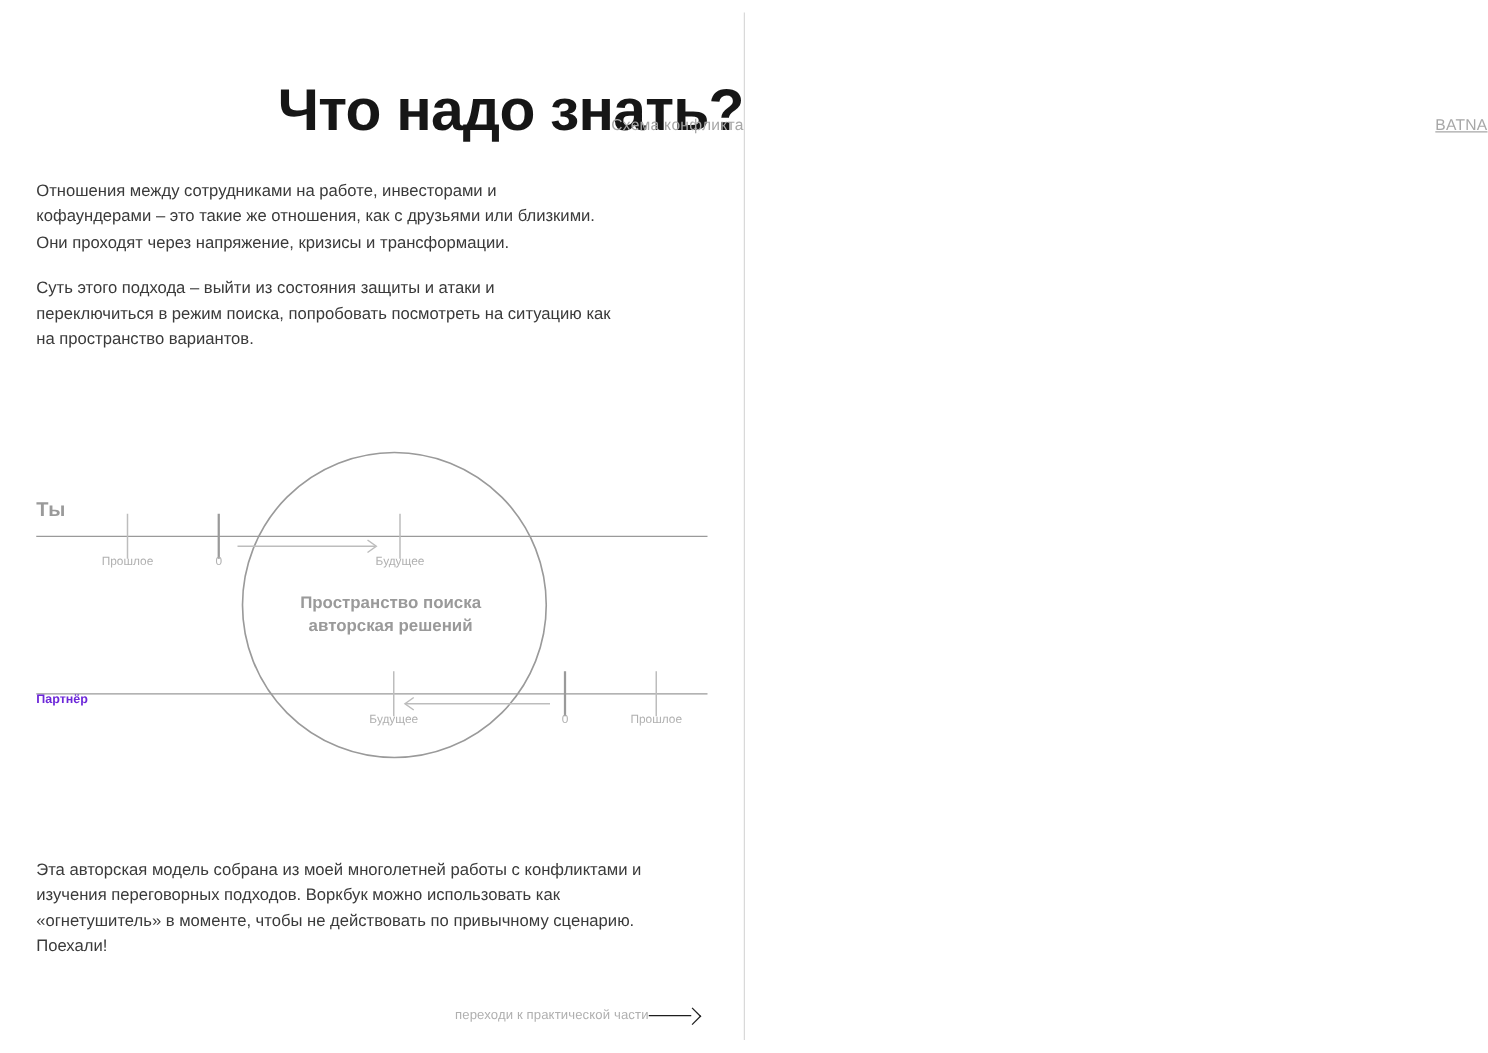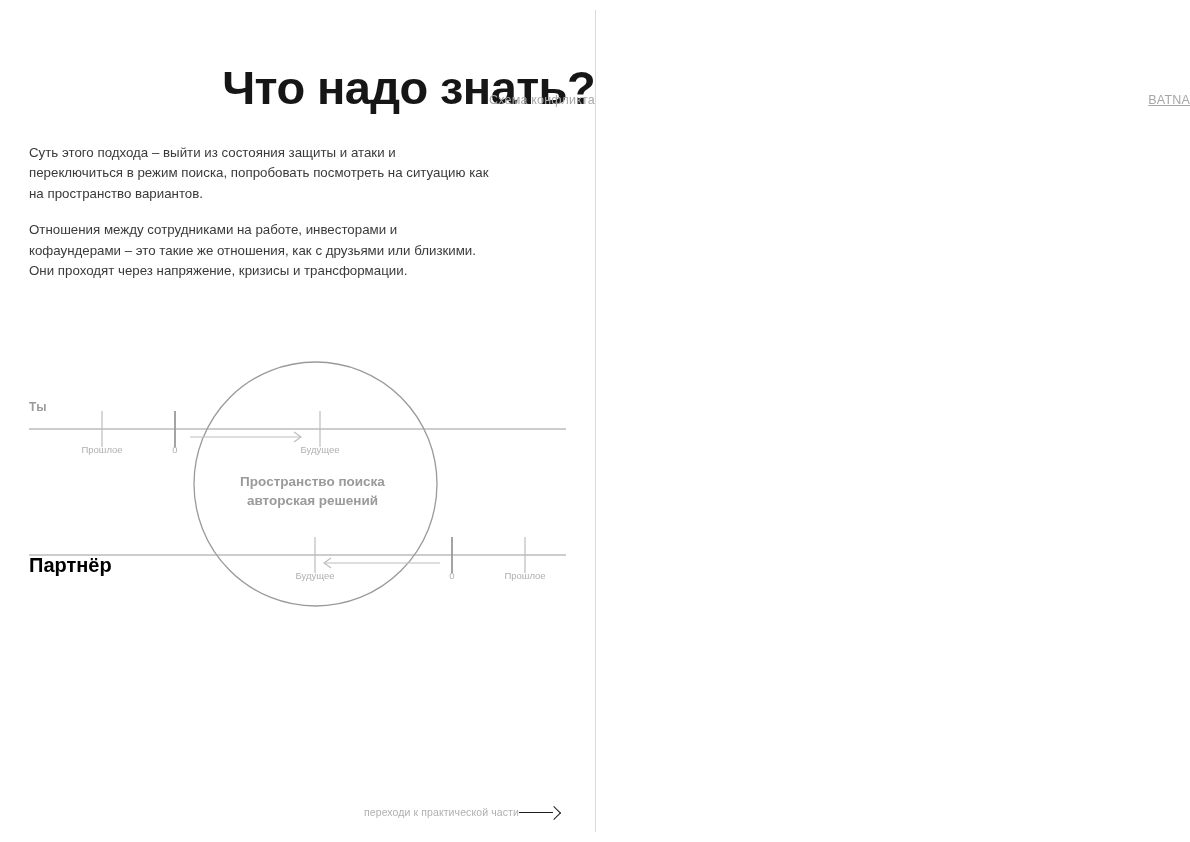--- a/index.html
+++ b/index.html
@@ -122,22 +122,22 @@
 <body>
 
 <div class="spread">
 
   <div class="page left">
 
     <h1 class="page-title">Что надо знать?</h1>
     <div class="page-subtitle">Схема конфликта</div>
 
     <div class="body-block intro">
+      <p>Отношения между сотрудниками на работе, инвесторами и кофаундерами – это такие же отношения, как с друзьями или близкими. Они проходят через напряжение, кризисы и трансформации.</p>
       <p>Суть этого подхода – выйти из состояния защиты и атаки и переключиться в режим поиска, попробовать посмотреть на ситуацию как на пространство вариантов.</p>
-      <p>Отношения между сотрудниками на работе, инвесторами и кофаундерами – это такие же отношения, как с друзьями или близкими. Они проходят через напряжение, кризисы и трансформации.</p>
     </div>
 
     <div class="diagram">
       <svg width="595" height="270" viewBox="0 0 595 270" xmlns="http://www.w3.org/2000/svg">
 
         <ellipse cx="315.5" cy="134" rx="121.5" ry="122" fill="none" stroke="#9a9a9a" stroke-width="1.3"></ellipse>
 
         <line x1="29" y1="79" x2="566" y2="79" stroke="#9a9a9a" stroke-width="1"></line>
         <line x1="102" y1="61" x2="102" y2="97" stroke="#bdbdbd" stroke-width="1.2"></line>
         <line x1="175" y1="61" x2="175" y2="97" stroke="#9a9a9a" stroke-width="1.8"></line>
@@ -148,37 +148,40 @@
 
         <line x1="29" y1="205" x2="566" y2="205" stroke="#9a9a9a" stroke-width="1"></line>
         <line x1="315" y1="187" x2="315" y2="223" stroke="#bdbdbd" stroke-width="1.2"></line>
         <line x1="452" y1="187" x2="452" y2="223" stroke="#9a9a9a" stroke-width="1.8"></line>
         <line x1="525" y1="187" x2="525" y2="223" stroke="#bdbdbd" stroke-width="1.2"></line>
 
         <line x1="324" y1="213" x2="440" y2="213" stroke="#bdbdbd" stroke-width="1.2"></line>
         <polyline points="331,208 324,213 331,218" fill="none" stroke="#bdbdbd" stroke-width="1.2"></polyline>
       </svg>
 
-      <div style="position:absolute;left:29px;top:50px;font-size:12px;font-weight:bold;color:#9a9a9a;">Ты</div>
-      <div style="position:absolute;left:29px;top:204px;font-size:20px;font-weight:bold;color:#000000;">Партнёр</div>
+      <div style="position:absolute;left:29px;top:50px;font-size:16px;font-weight:bold;color:#9a9a9a;">Ты</div>
+      <div style="position:absolute;left:29px;top:204px;font-size:10px;font-weight:bold;color:#6d28d9;">Партнёр</div>
 
       <div style="position:absolute;left:52px;top:94px;width:100px;text-align:center;font-size:9.5px;color:#b0b0b0;">Прошлое</div>
       <div style="position:absolute;left:125px;top:94px;width:100px;text-align:center;font-size:9.5px;color:#b0b0b0;">0</div>
       <div style="position:absolute;left:270px;top:94px;width:100px;text-align:center;font-size:9.5px;color:#b0b0b0;">Будущее</div>
 
       <div style="position:absolute;left:265px;top:220px;width:100px;text-align:center;font-size:9.5px;color:#b0b0b0;">Будущее</div>
       <div style="position:absolute;left:402px;top:220px;width:100px;text-align:center;font-size:9.5px;color:#b0b0b0;">0</div>
       <div style="position:absolute;left:475px;top:220px;width:100px;text-align:center;font-size:9.5px;color:#b0b0b0;">Прошлое</div>
 
       <div style="position:absolute;left:195px;top:122px;width:235px;text-align:center;font-size:13.5px;font-weight:bold;line-height:19px;color:#9a9a9a;">
         <div>Пространство поиска</div>
         <div>авторская решений</div>
       </div>
     </div>
 
+    <div class="body-block outro">
+      <p>Эта авторская модель собрана из моей многолетней работы с конфликтами и изучения переговорных подходов. Воркбук можно использовать как «огнетушитель» в моменте, чтобы не действовать по привычному сценарию. Поехали!</p>
+    </div>
 
     <div class="footer-note">
       <span>переходи к практической части</span>
       <span class="footer-arrow"></span>
     </div>
   </div>
 
   <div class="gutter"></div>
 
   <div class="page right">

